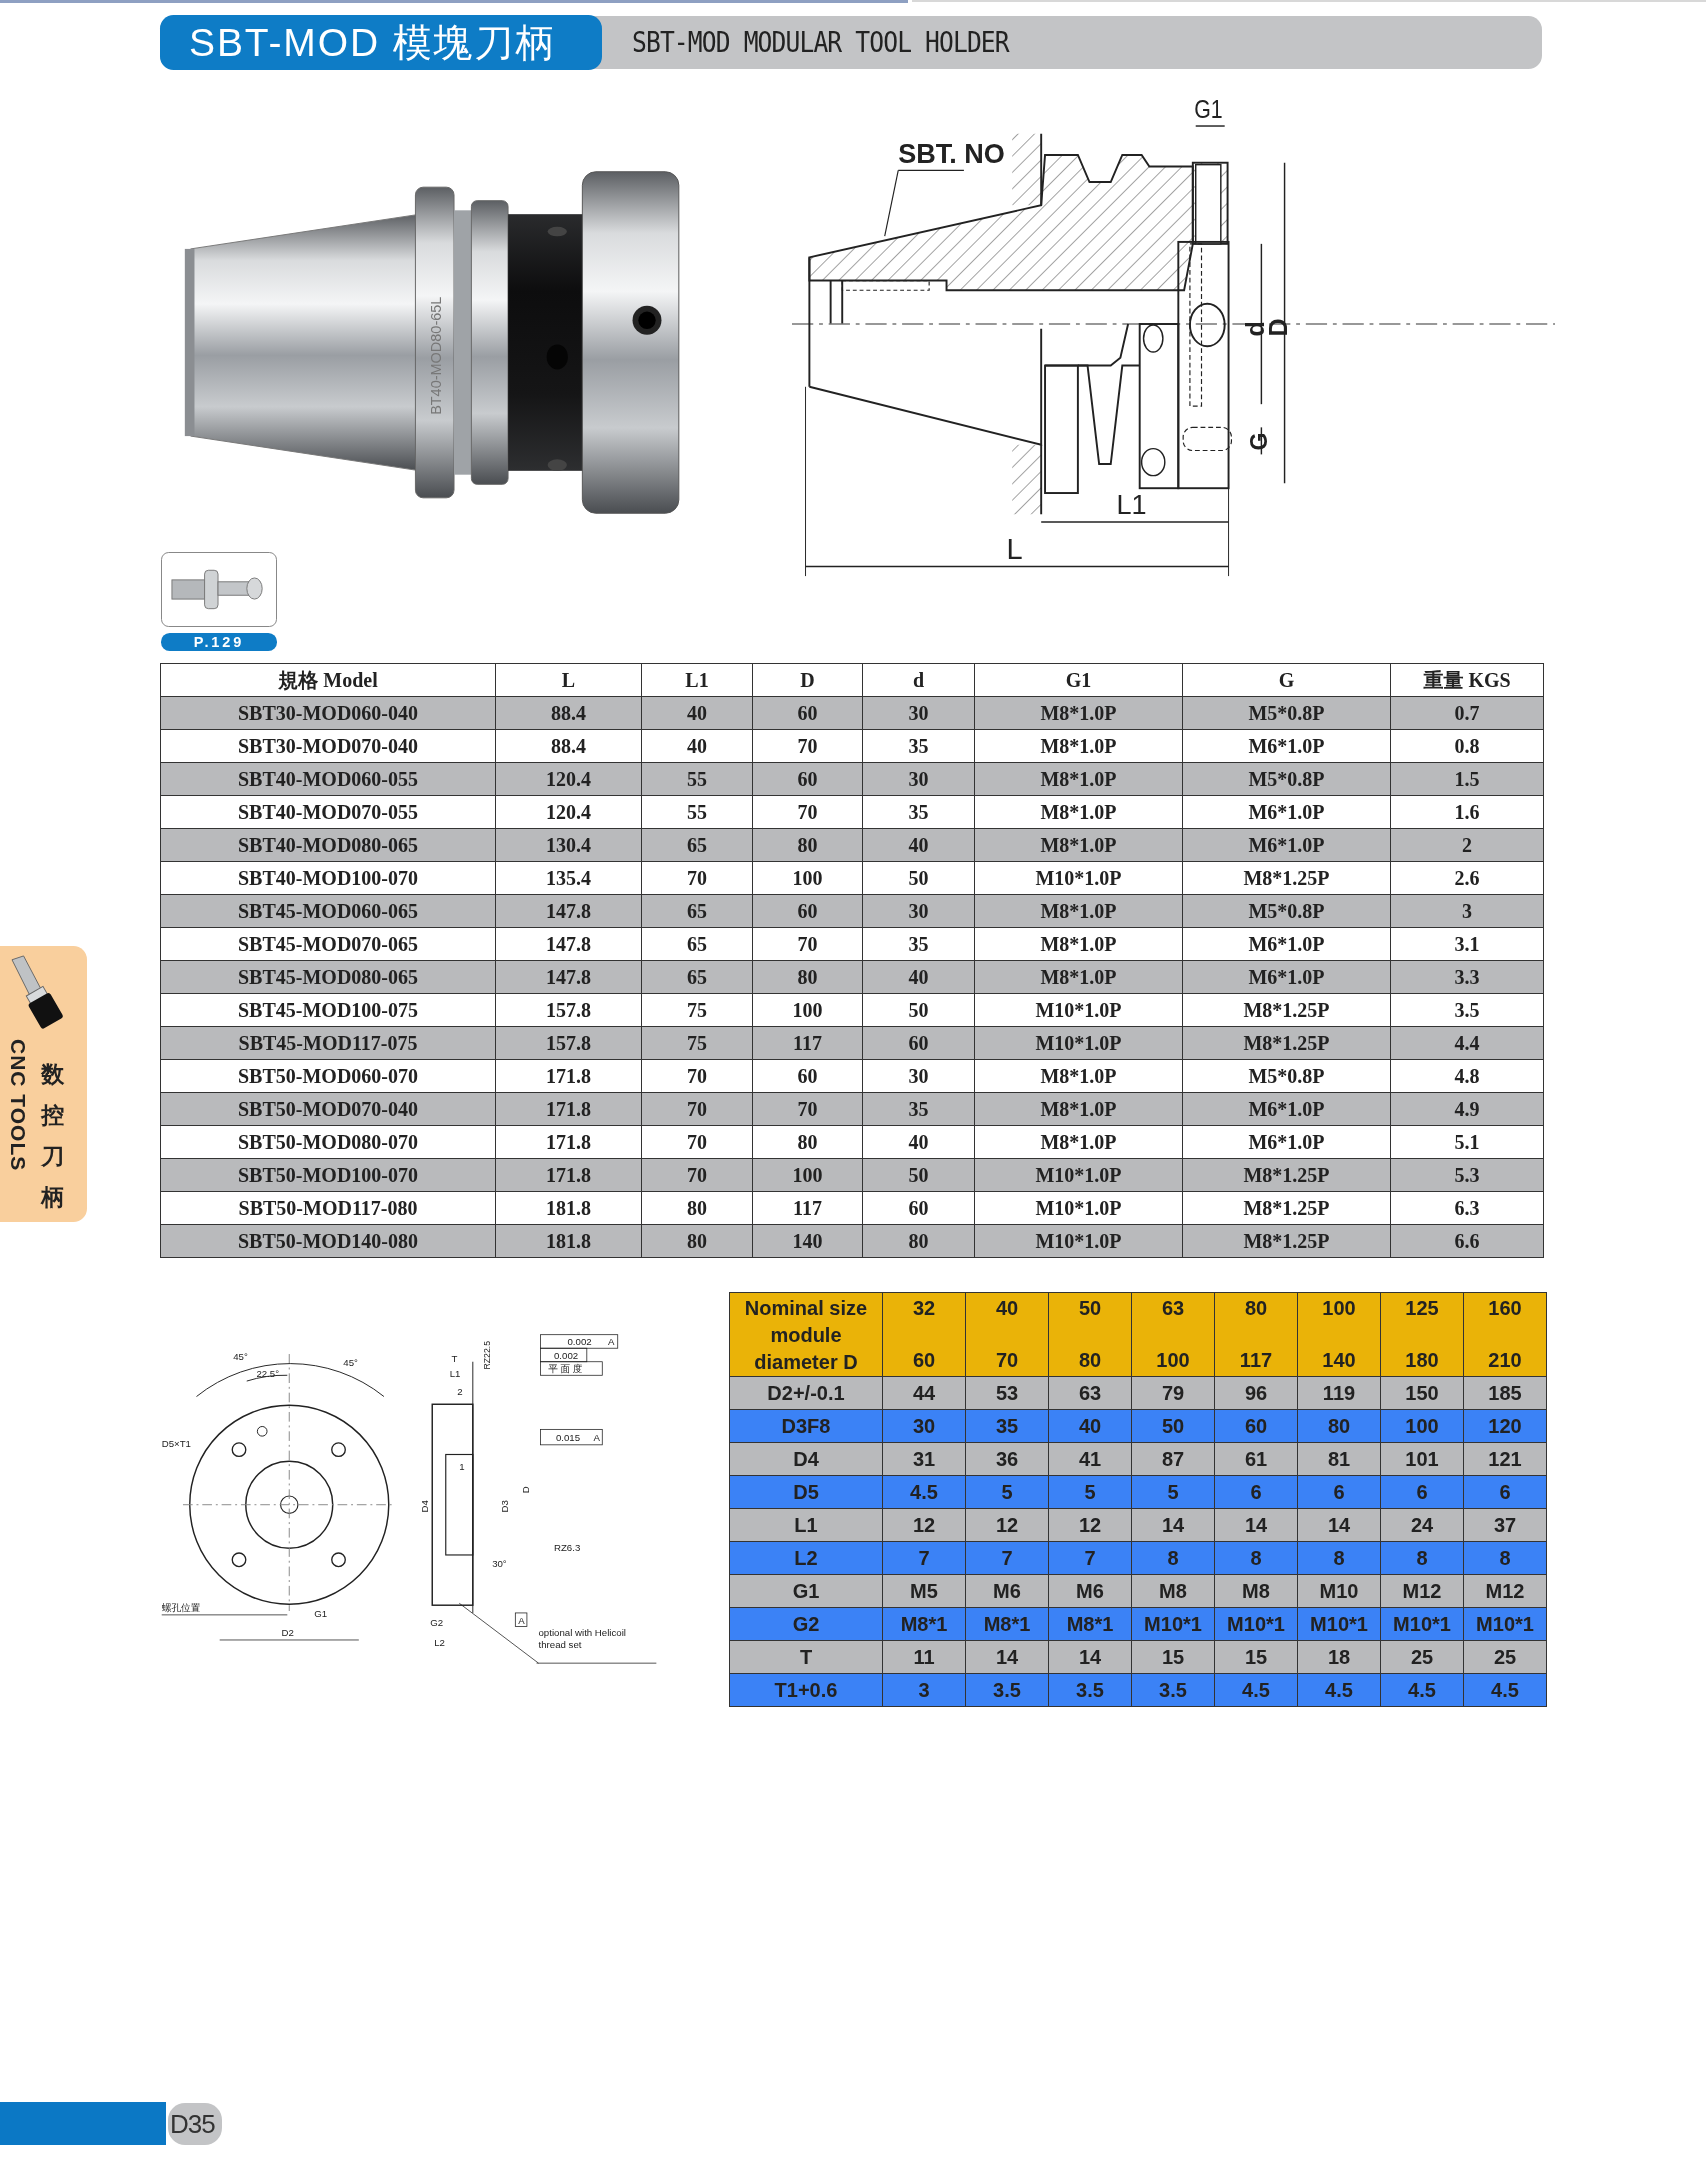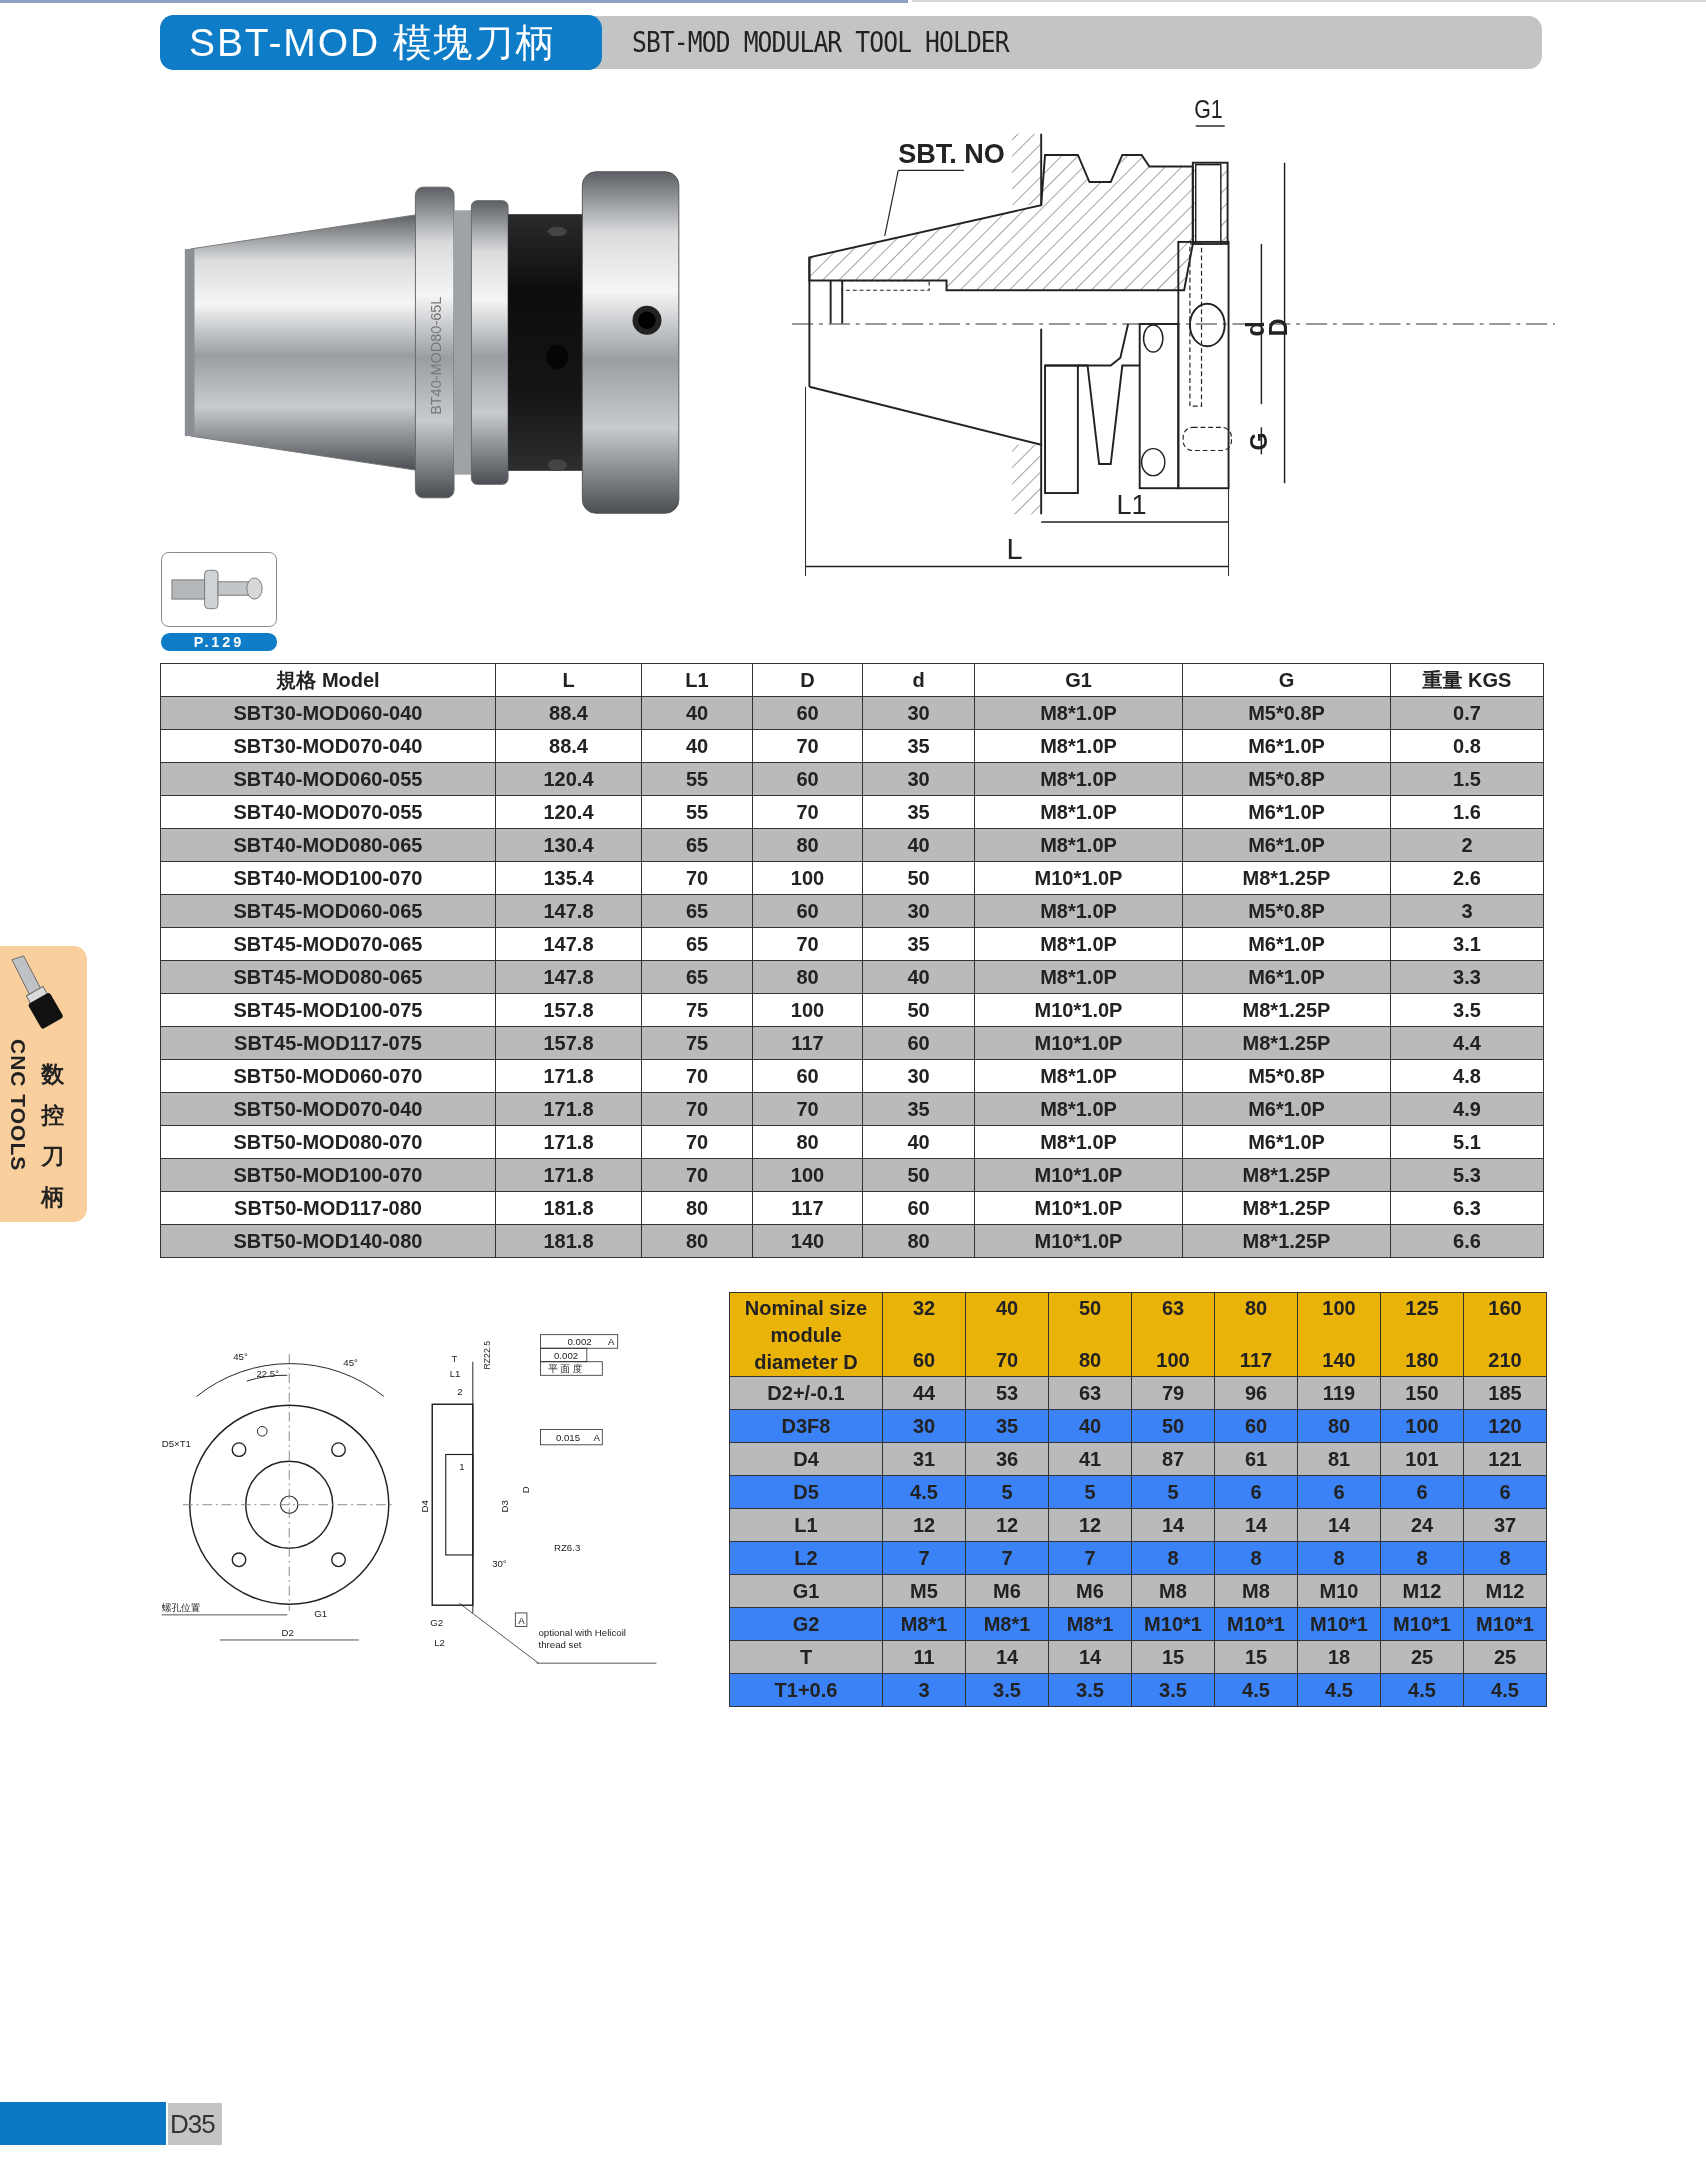--- a/index.html
+++ b/index.html
@@ -18,21 +18,21 @@
   .photo { position: absolute; left: 179px; top: 164px; width: 579px; height: 357px; }
 
   
   .tech { position: absolute; left: 792px; top: 97px; width: 763px; height: 483px; }
 
   
   .stud-box { position: absolute; left: 161px; top: 552px; width: 116px; height: 75px; border: 1.4px solid #888; border-radius: 7.7px; background: #fff; }
   .stud-label { position: absolute; left: 161px; top: 633px; width: 116px; height: 18.3px; background: #0e7cc6; border-radius: 8.7px; color: #fff; font-weight: bold; font-size: 14.5px; text-align: center; line-height: 18.3px; letter-spacing: 2.9px; }
 
   
-  .main-table { position: absolute; left: 160px; top: 663px; border-collapse: collapse; font-family: Liberation Sans, sans-serif; }
+  .main-table { position: absolute; left: 160px; top: 663px; border-collapse: collapse; font-family: Liberation Serif, serif; }
   .main-table td, .main-table th { border: 1.9px solid #333; height: 33px; text-align: center; font-size: 20px; font-weight: bold; color: #222; padding: 0; white-space: nowrap; }
   .main-table th { background: #fff; }
   .main-table tr.odd td { background: #b9babc; }
   .main-table tr.even td { background: #ffffff; }
 
   
   .side-tab { position: absolute; left: -9.7px; top: 946px; width: 97px; height: 276px; background: #f9cf9d; border-radius: 0 13.5px 13.5px 0; }
   .side-tab .tool-icon { position: absolute; left: 13.5px; top: 7.7px; width: 68px; height: 77px; }
   .side-en { position: absolute; left: 13.5px; top: 93px; width: 29px; height: 174px; writing-mode: vertical-rl; font-weight: bold; font-size: 21px; color: #222; letter-spacing: 1px; line-height: 29px; }
   .side-cn { position: absolute; left: 48px; top: 108px; width: 29px; font-weight: bold; font-size: 23px; color: #222; line-height: 41px; text-align: center; }
@@ -47,21 +47,21 @@
   .spec-table td.val { width: 83px; }
   .spec-table tr.head td { height: 83px; background: #eab308; vertical-align: top; line-height: 27px; padding-top: 2px; }
   .spec-table tr.head td.val { position: relative; }
   .spec-table tr.head td.val .top { display: block; }
   .spec-table tr.head td.val .bot { position: absolute; left: 0; right: 0; bottom: 1.9px; }
   .spec-table tr.odd td { background: #b9babc; }
   .spec-table tr.even td { background: #3b82f6; }
 
   
   .foot-blue { position: absolute; left: 0; top: 2102px; width: 166px; height: 43px; background: #0b78c5; }
-  .foot-page { position: absolute; left: 168px; top: 2103px; width: 54px; height: 42px; background: #c3c4c6; font-size: 26px; line-height: 42px; color: #333; padding-left: 1.9px; letter-spacing: -1px; }
+  .foot-page { position: absolute; left: 168px; top: 2103px; width: 54px; height: 42px; background: #c3c4c6; font-size: 26px; line-height: 42px; color: #333; padding-left: 1.9px; letter-spacing: -1px; border-radius: 17px; }
 </style>
 </head>
 <body>
 
 <div class="top-line-left"></div>
 <div class="top-line-right"></div>
 
 <div class="hdr-gray"></div>
 <div class="hdr-blue">SBT-MOD 模塊刀柄</div>
 <div class="hdr-sub">SBT-MOD MODULAR TOOL HOLDER</div>

